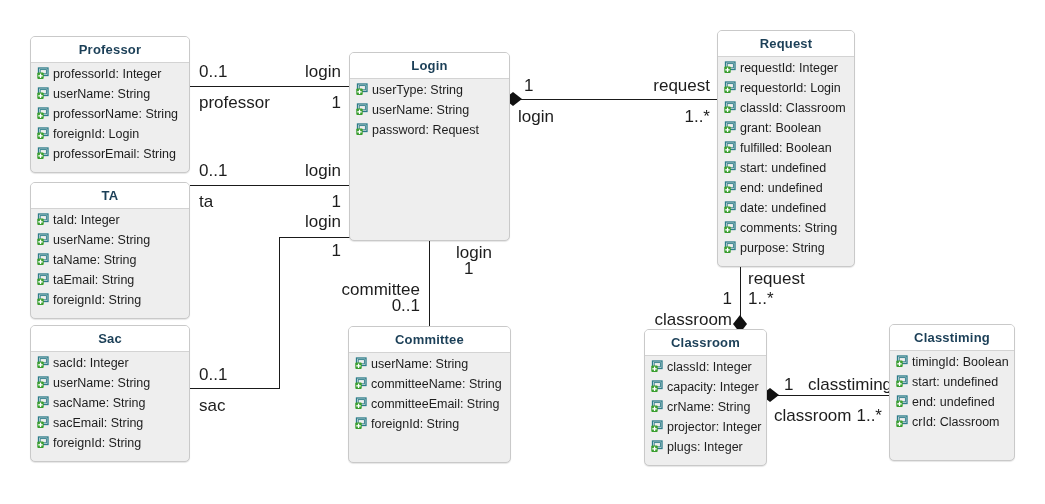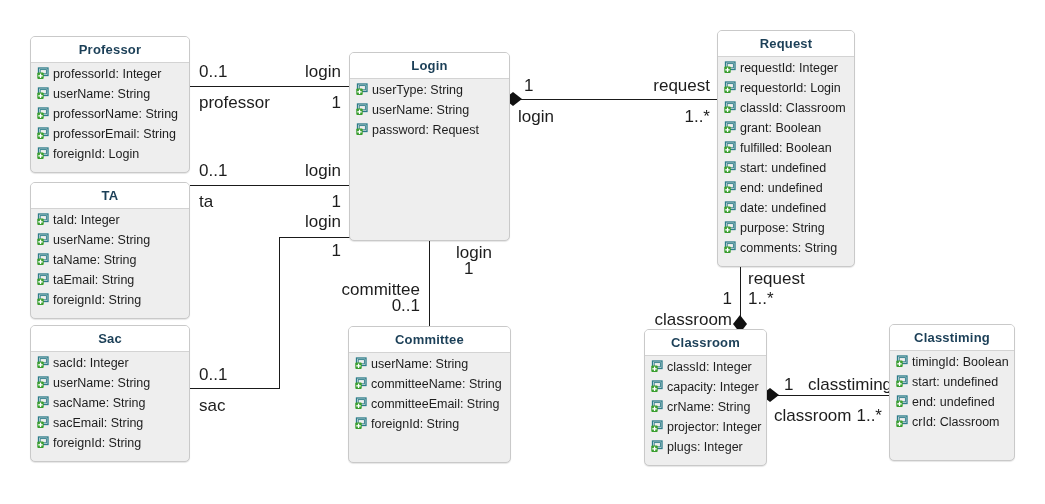--- a/index.html
+++ b/index.html
@@ -206,35 +206,35 @@
             <svg width="13" height="13" viewBox="0 0 13 13">
               <rect x="1.5" y="1" width="9.5" height="7.5" fill="none" stroke="#2a7b88" stroke-width="1.3"></rect>
               <rect x="3.2" y="2.6" width="6.2" height="4.2" fill="none" stroke="#2a7b88" stroke-width="0.9"></rect>
               <g transform="translate(0.3,5.6)">
                 <rect x="0" y="0" width="6.4" height="6.4" rx="1" fill="#3a9e2f"></rect>
                 <rect x="2.6" y="1" width="1.3" height="4.4" fill="#ffffff"></rect>
                 <rect x="1" y="2.6" width="4.4" height="1.3" fill="#ffffff"></rect>
               </g>
             </svg>
           </span>
+          <span class="attr-text">foreignId: Login</span>
+        </div>
+        <div class="attr-row">
+          <span class="attr-icon">
+            <svg width="13" height="13" viewBox="0 0 13 13">
+              <rect x="1.5" y="1" width="9.5" height="7.5" fill="none" stroke="#2a7b88" stroke-width="1.3"></rect>
+              <rect x="3.2" y="2.6" width="6.2" height="4.2" fill="none" stroke="#2a7b88" stroke-width="0.9"></rect>
+              <g transform="translate(0.3,5.6)">
+                <rect x="0" y="0" width="6.4" height="6.4" rx="1" fill="#3a9e2f"></rect>
+                <rect x="2.6" y="1" width="1.3" height="4.4" fill="#ffffff"></rect>
+                <rect x="1" y="2.6" width="4.4" height="1.3" fill="#ffffff"></rect>
+              </g>
+            </svg>
+          </span>
           <span class="attr-text">professorEmail: String</span>
-        </div>
-        <div class="attr-row">
-          <span class="attr-icon">
-            <svg width="13" height="13" viewBox="0 0 13 13">
-              <rect x="1.5" y="1" width="9.5" height="7.5" fill="none" stroke="#2a7b88" stroke-width="1.3"></rect>
-              <rect x="3.2" y="2.6" width="6.2" height="4.2" fill="none" stroke="#2a7b88" stroke-width="0.9"></rect>
-              <g transform="translate(0.3,5.6)">
-                <rect x="0" y="0" width="6.4" height="6.4" rx="1" fill="#3a9e2f"></rect>
-                <rect x="2.6" y="1" width="1.3" height="4.4" fill="#ffffff"></rect>
-                <rect x="1" y="2.6" width="4.4" height="1.3" fill="#ffffff"></rect>
-              </g>
-            </svg>
-          </span>
-          <span class="attr-text">foreignId: Login</span>
         </div>
       </div>
     </div>
 
   <div class="uml-class" style="left:30px;top:182px;width:160px;height:137px;">
       <div class="uml-header">TA</div>
       <div class="uml-attrs">
         <div class="attr-row">
           <span class="attr-icon">
             <svg width="13" height="13" viewBox="0 0 13 13">
@@ -614,35 +614,35 @@
             <svg width="13" height="13" viewBox="0 0 13 13">
               <rect x="1.5" y="1" width="9.5" height="7.5" fill="none" stroke="#2a7b88" stroke-width="1.3"></rect>
               <rect x="3.2" y="2.6" width="6.2" height="4.2" fill="none" stroke="#2a7b88" stroke-width="0.9"></rect>
               <g transform="translate(0.3,5.6)">
                 <rect x="0" y="0" width="6.4" height="6.4" rx="1" fill="#3a9e2f"></rect>
                 <rect x="2.6" y="1" width="1.3" height="4.4" fill="#ffffff"></rect>
                 <rect x="1" y="2.6" width="4.4" height="1.3" fill="#ffffff"></rect>
               </g>
             </svg>
           </span>
+          <span class="attr-text">comments: String</span>
+        </div>
+        <div class="attr-row">
+          <span class="attr-icon">
+            <svg width="13" height="13" viewBox="0 0 13 13">
+              <rect x="1.5" y="1" width="9.5" height="7.5" fill="none" stroke="#2a7b88" stroke-width="1.3"></rect>
+              <rect x="3.2" y="2.6" width="6.2" height="4.2" fill="none" stroke="#2a7b88" stroke-width="0.9"></rect>
+              <g transform="translate(0.3,5.6)">
+                <rect x="0" y="0" width="6.4" height="6.4" rx="1" fill="#3a9e2f"></rect>
+                <rect x="2.6" y="1" width="1.3" height="4.4" fill="#ffffff"></rect>
+                <rect x="1" y="2.6" width="4.4" height="1.3" fill="#ffffff"></rect>
+              </g>
+            </svg>
+          </span>
           <span class="attr-text">purpose: String</span>
-        </div>
-        <div class="attr-row">
-          <span class="attr-icon">
-            <svg width="13" height="13" viewBox="0 0 13 13">
-              <rect x="1.5" y="1" width="9.5" height="7.5" fill="none" stroke="#2a7b88" stroke-width="1.3"></rect>
-              <rect x="3.2" y="2.6" width="6.2" height="4.2" fill="none" stroke="#2a7b88" stroke-width="0.9"></rect>
-              <g transform="translate(0.3,5.6)">
-                <rect x="0" y="0" width="6.4" height="6.4" rx="1" fill="#3a9e2f"></rect>
-                <rect x="2.6" y="1" width="1.3" height="4.4" fill="#ffffff"></rect>
-                <rect x="1" y="2.6" width="4.4" height="1.3" fill="#ffffff"></rect>
-              </g>
-            </svg>
-          </span>
-          <span class="attr-text">comments: String</span>
         </div>
       </div>
     </div>
 
   <div class="uml-class" style="left:644px;top:329px;width:123px;height:137px;">
       <div class="uml-header">Classroom</div>
       <div class="uml-attrs">
         <div class="attr-row">
           <span class="attr-icon">
             <svg width="13" height="13" viewBox="0 0 13 13">

